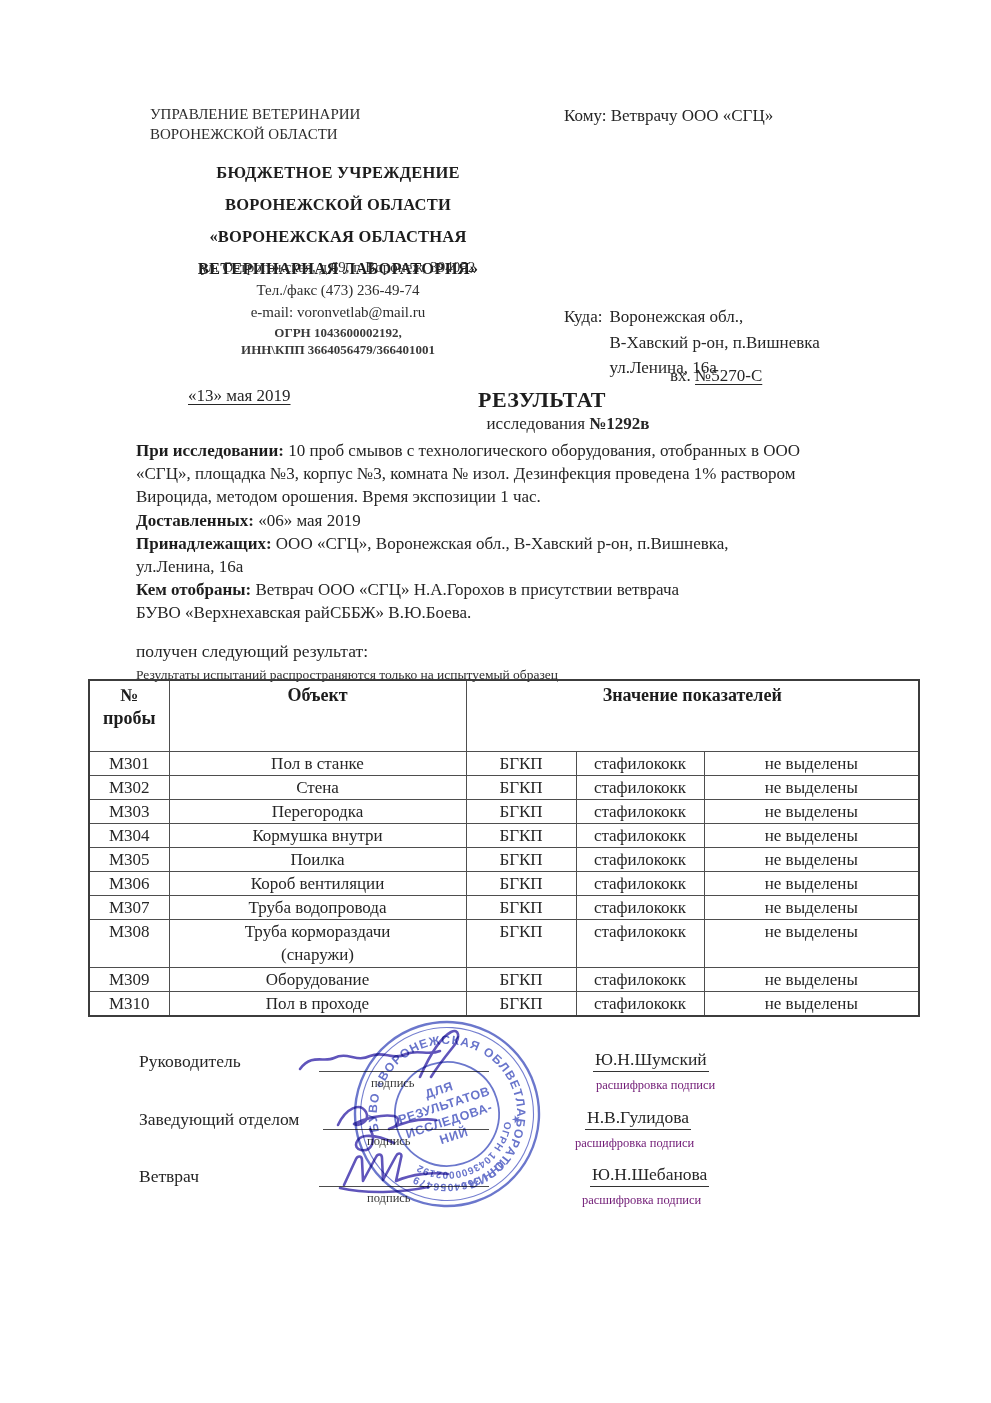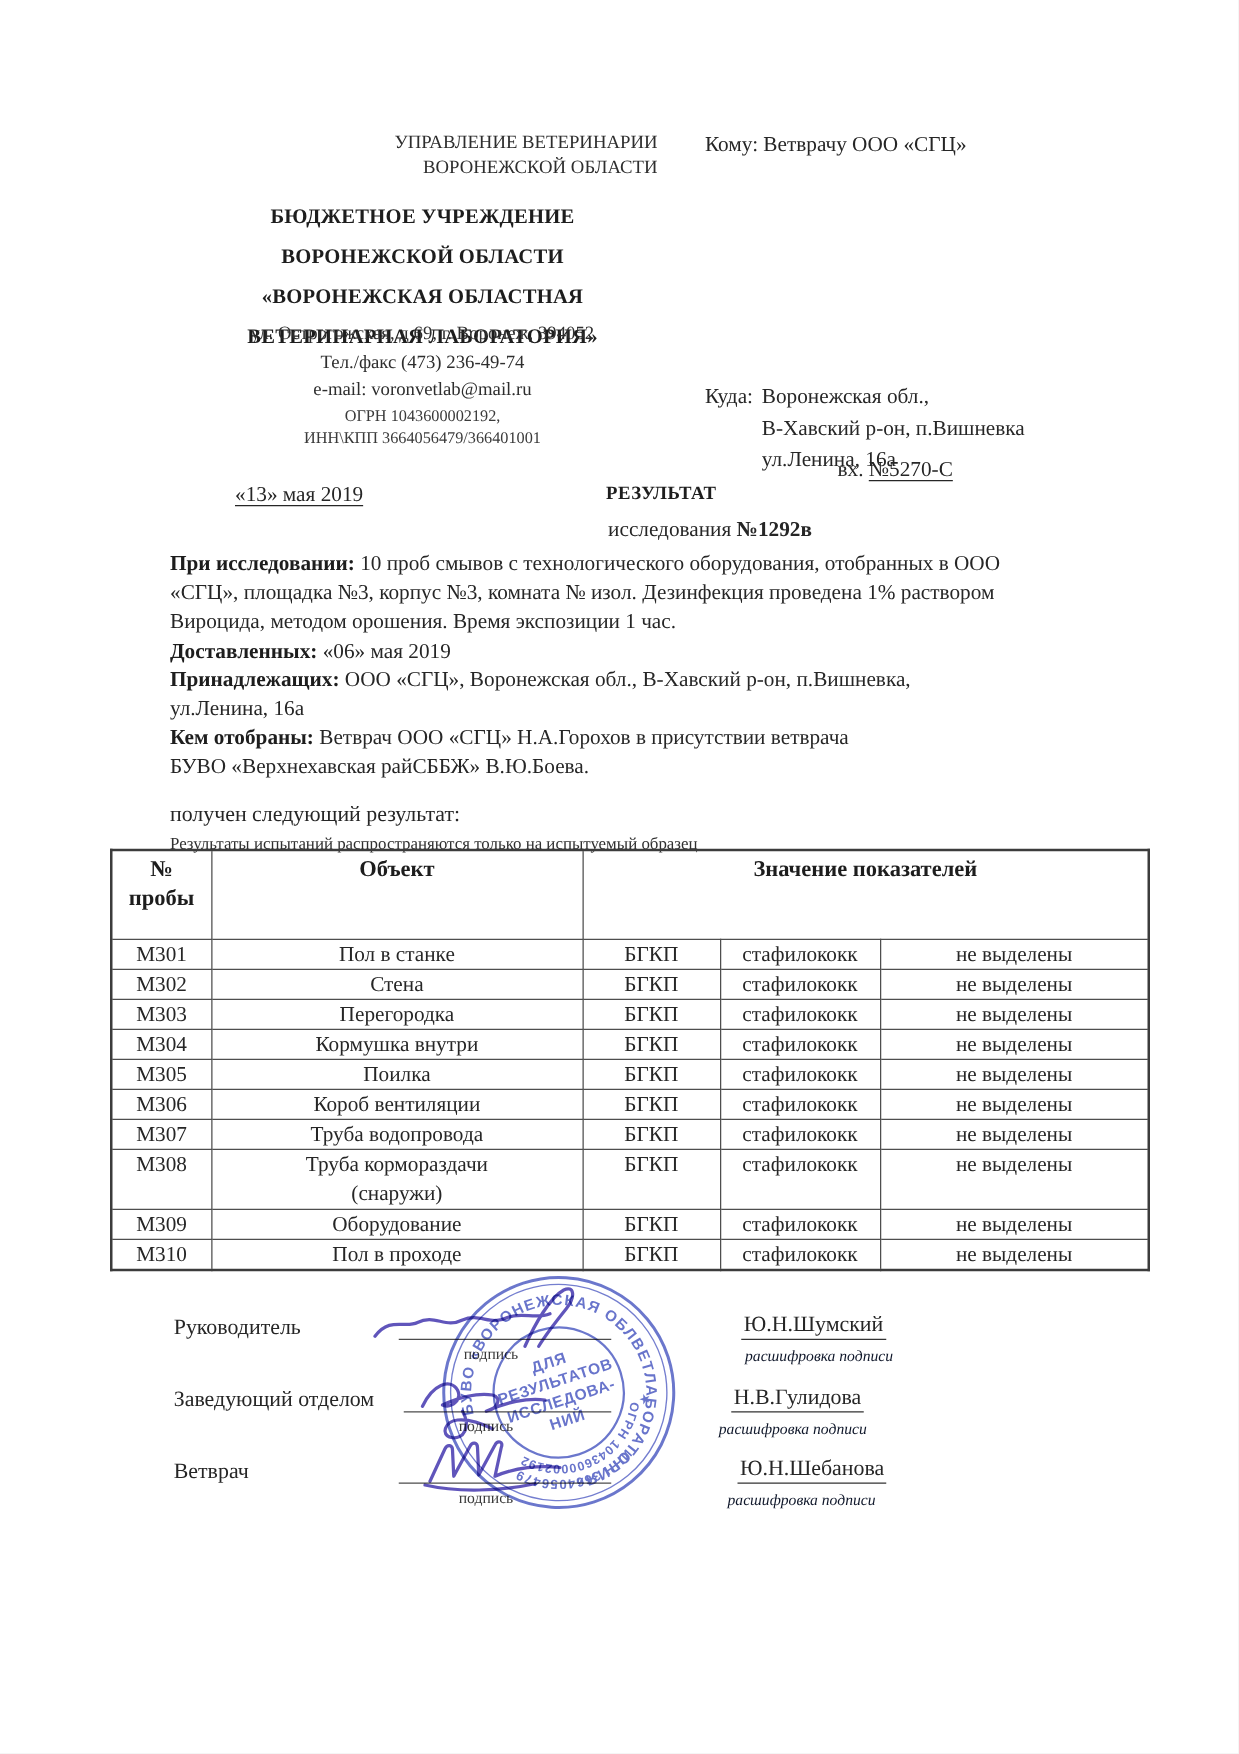--- a/index.html
+++ b/index.html
@@ -7,37 +7,37 @@
     position:relative; width:991px; height:1403px; margin:0 auto;
     background:#ffffff; overflow:hidden;
     font-family:"Liberation Serif","DejaVu Serif",serif;
     color:#262626;
   }
   .abs { position:absolute; }
   .pre { white-space:pre-line; }
   .b { font-weight:bold; }
 
   
-  #auth { left:150px; top:104px; width:376px; text-align:right; font-size:15px; line-height:20px; white-space:pre-line; color:#2e2e2e;}
+  #auth { left:150px; top:104px; width:376px; text-align:left; font-size:15px; line-height:20px; white-space:pre-line; color:#2e2e2e;}
   #org  { left:150px; top:157px; width:376px; text-align:center; font-size:16.5px; font-weight:bold; line-height:32px; white-space:pre-line; letter-spacing:.2px; color:#1d1d1d;}
   #contacts { left:150px; top:256px; width:376px; text-align:center; font-size:15px; line-height:22.5px; color:#2e2e2e;}
-  #contacts .fine { font-size:13px; line-height:17px; color:#3a3a3a;}
+  #contacts .fine { font-size:13px; line-height:17px; color:#3a3a3a;font-weight:bold;}
 
   
   #komu { left:564px; top:106px; font-size:17px; }
   #kuda { left:564px; top:257px; font-size:17px; line-height:25.5px;margin-top:47px; }
   #kuda .val { display:inline-block; vertical-align:top; white-space:pre-line; margin-left:7px; }
 
   
   #date { left:188px; top:366px; font-size:17px; text-decoration:underline; text-underline-offset:3px;margin-top:20px; }
   #incoming { left:670px; top:366px; font-size:17px; }
   #incoming .num { text-decoration:underline; text-underline-offset:3px; }
 
   
-  #title1 { left:329px; top:387px; width:400px; text-align:center; font-size:15px; font-weight:bold; letter-spacing:.4px; color:#1e1e1e;}
+  #title1 { left:342px; top:387px; width:400px; text-align:center; font-size:22px; font-weight:bold; letter-spacing:.4px; color:#1e1e1e;}
   #title2 { left:368px; top:414px; width:400px; text-align:center; font-size:17px; }
 
   
   #body { left:136px; top:439px; width:776px; font-size:17px; line-height:23.2px; text-align:justify; }
   #body p { margin:0; white-space:pre-line;font-family:Liberation Serif, serif; }
   #body .lbl { font-weight:bold; color:#1d1d1d; }
 
   #got  { left:136px; top:641px; font-size:17.5px; }
   #note { left:136px; top:667px; font-size:13.5px; color:#303030;}
 
@@ -60,21 +60,21 @@
   #sline1 { left:323px; top:1129px; width:166px; }
   #sline2 { left:319px; top:1186px; width:170px; }
   .scap { position:absolute; font-size:12.5px; color:#3b3b3b; }
   #scap0 { left:371px; top:1076px; }
   #scap1 { left:367px; top:1134px; }
   #scap2 { left:367px; top:1191px; }
   .name { position:absolute; font-size:17.5px; border-bottom:1.2px solid #333; padding:0 2px 1px 2px; }
   #name0 { left:593px; top:1049px; }
   #name1 { left:585px; top:1107px; }
   #name2 { left:590px; top:1164px; }
-  .ncap { position:absolute; font-size:12.5px; color:#0f172a;font-style:italic; }
+  .ncap { position:absolute; font-size:12.5px; color:#701a75; }
   #ncap0 { left:596px; top:1078px; }
   #ncap1 { left:575px; top:1136px; }
   #ncap2 { left:582px; top:1193px; }
 
   
   #sigink { left:270px; top:1025px; width:260px; height:185px; mix-blend-mode:multiply; }
   #stamp  { left:347px; top:1014px; width:200px; height:200px; mix-blend-mode:multiply; opacity:.92; }
   #stamp text { font-family:"Liberation Sans","DejaVu Sans",sans-serif; }
 </style>
 </head>

